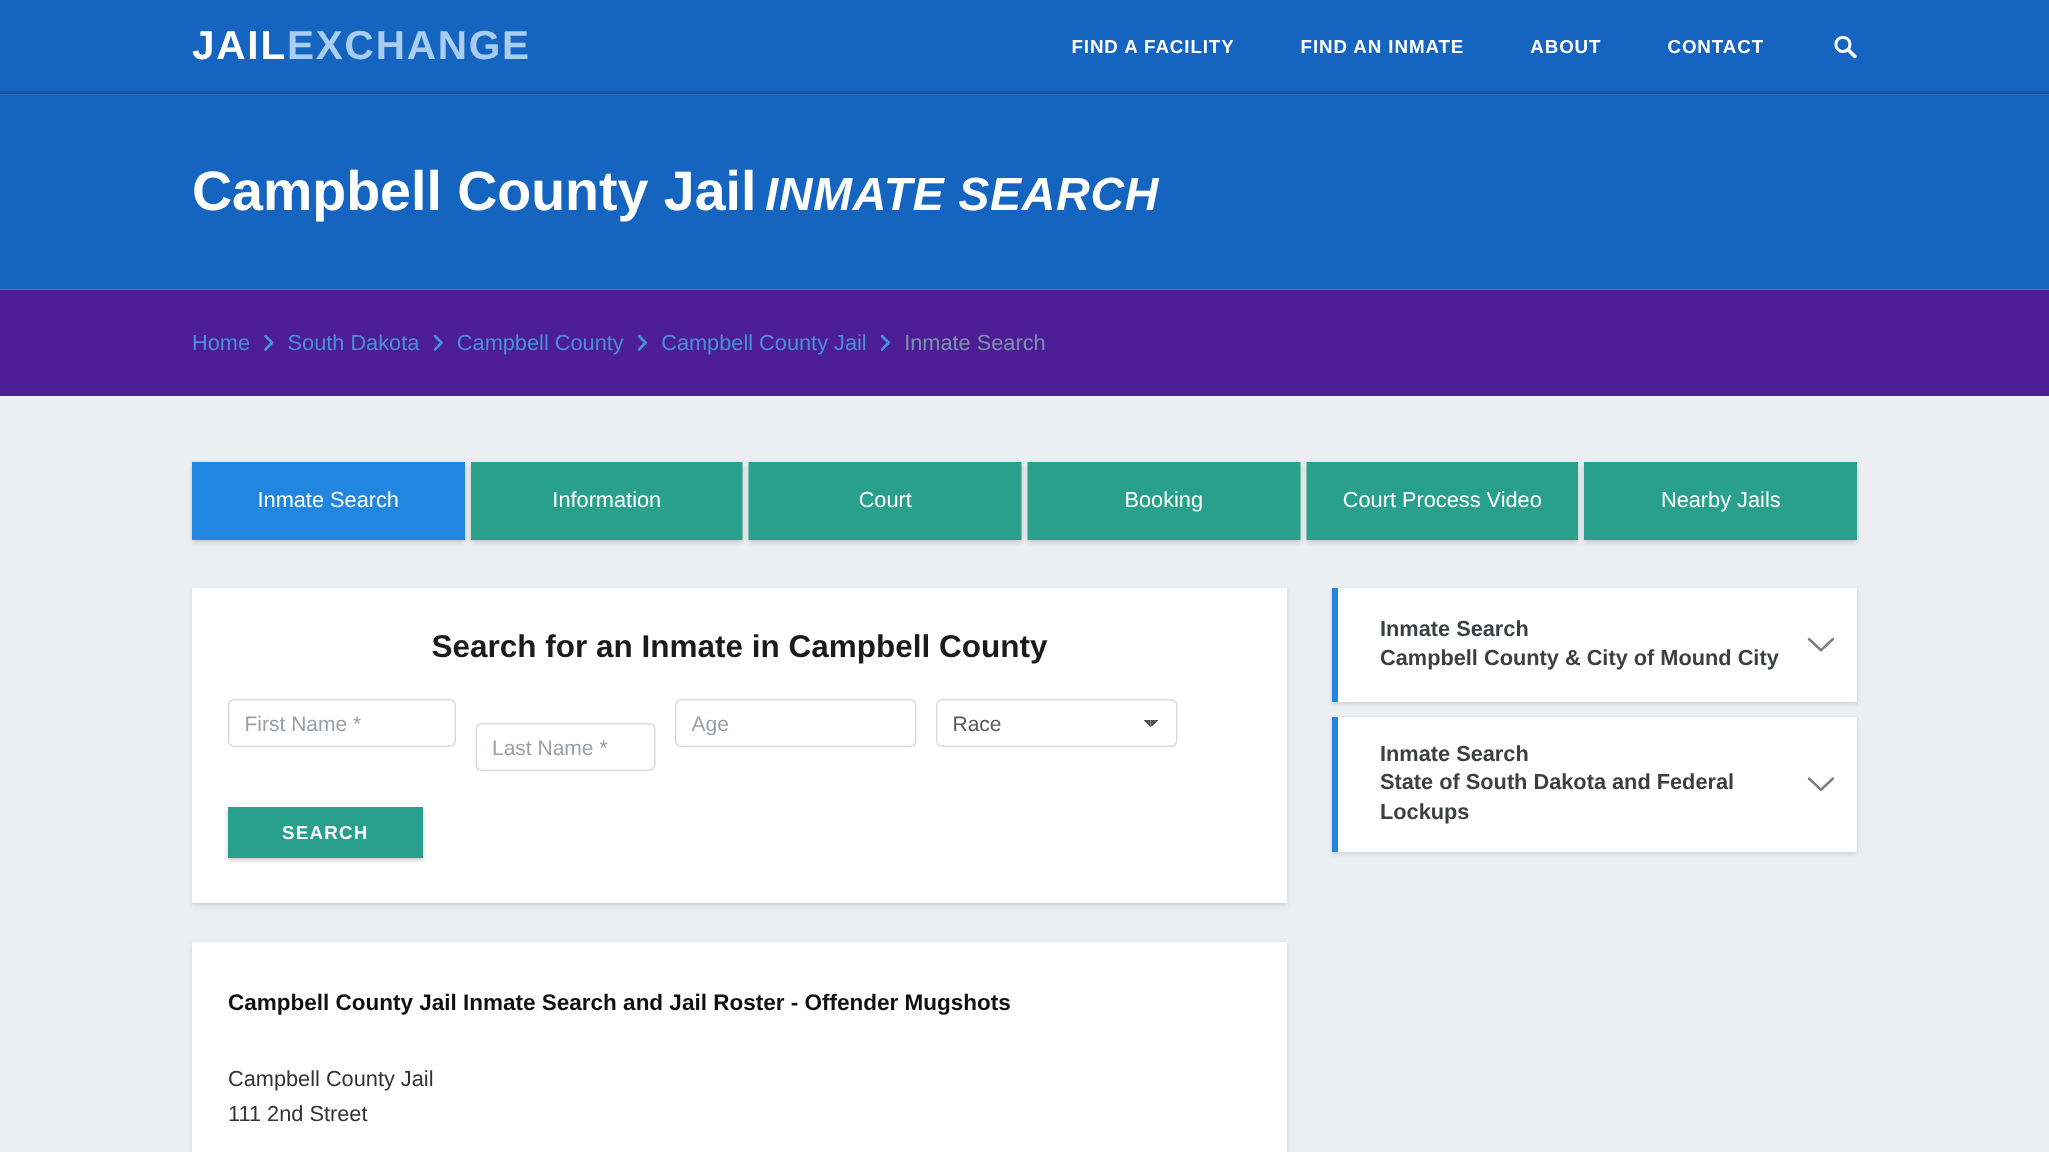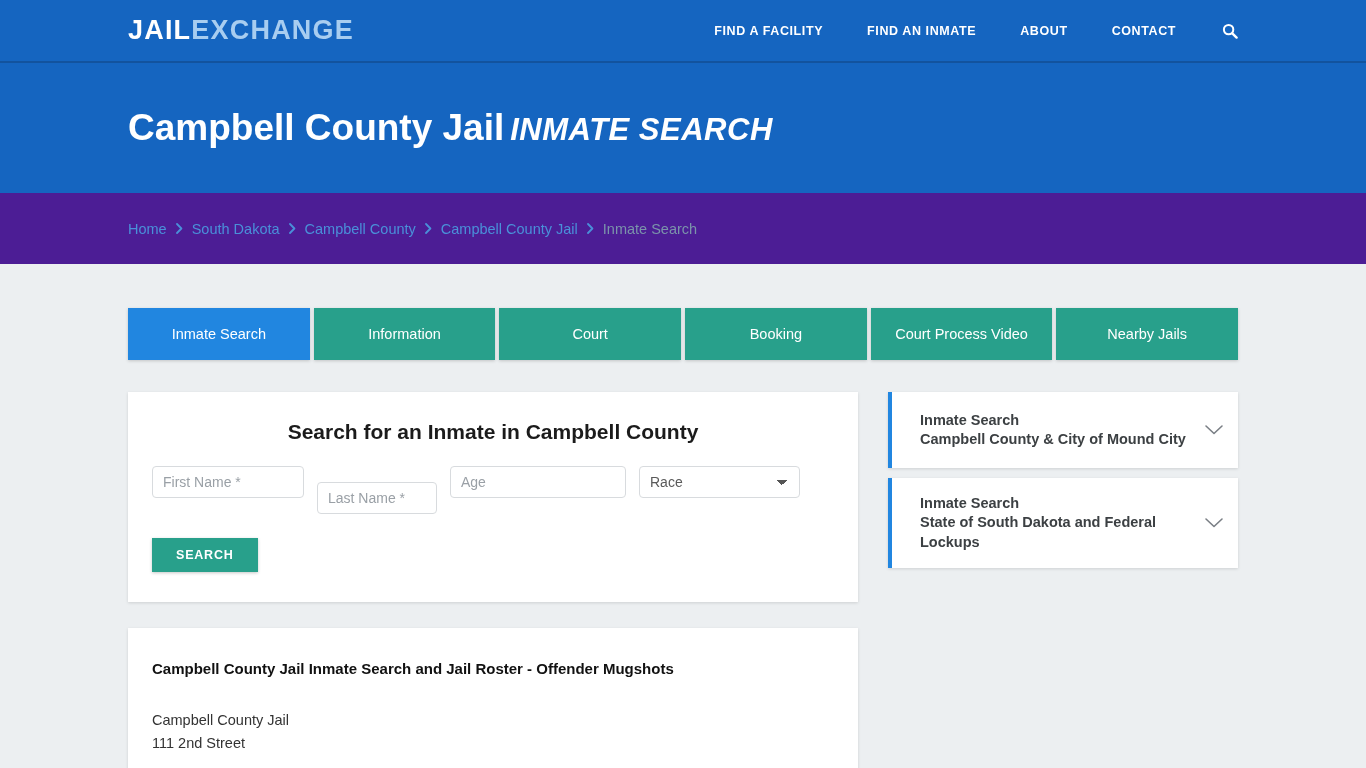--- a/index.html
+++ b/index.html
@@ -183,21 +183,21 @@
     border-radius: 4px;
     background: #ffffff;
     font-size: 14px;
     font-family: inherit;
     color: #333;
     padding: 0 10px;
   }
   .search-form input::placeholder { color: #9aa0a6; }
   .search-form .f-first { width: 152px; }
   .search-form .f-last  { width: 120px; margin-top: 16px; }
-  .search-form .f-age   { width: 176px; }
+  .search-form .f-age   { width: 161px; }
   .search-form .f-race  {
     width: 161px;
     color: #5a5a5a;
     appearance: none;
     -webkit-appearance: none;
     background-image:
       linear-gradient(45deg, transparent 50%, #555 50%),
       linear-gradient(135deg, #555 50%, transparent 50%);
     background-position:
       calc(100% - 17px) 13px,
@@ -206,21 +206,21 @@
     background-repeat: no-repeat;
   }
   .btn-search {
     background: #28a08b;
     color: #ffffff;
     border: none;
     font-family: inherit;
     font-size: 12.5px;
     font-weight: bold;
     letter-spacing: 0.8px;
-    padding: 0 24px;
+    padding: 0 36px;
     height: 34px;
     min-width: 100px;
     cursor: pointer;
     box-shadow: 0 1px 3px rgba(0,0,0,0.22);
   }
 
   
   .article-card { padding: 30px 24px 24px 24px; }
   .article-card h3 {
     margin: 0 0 28px 0;

